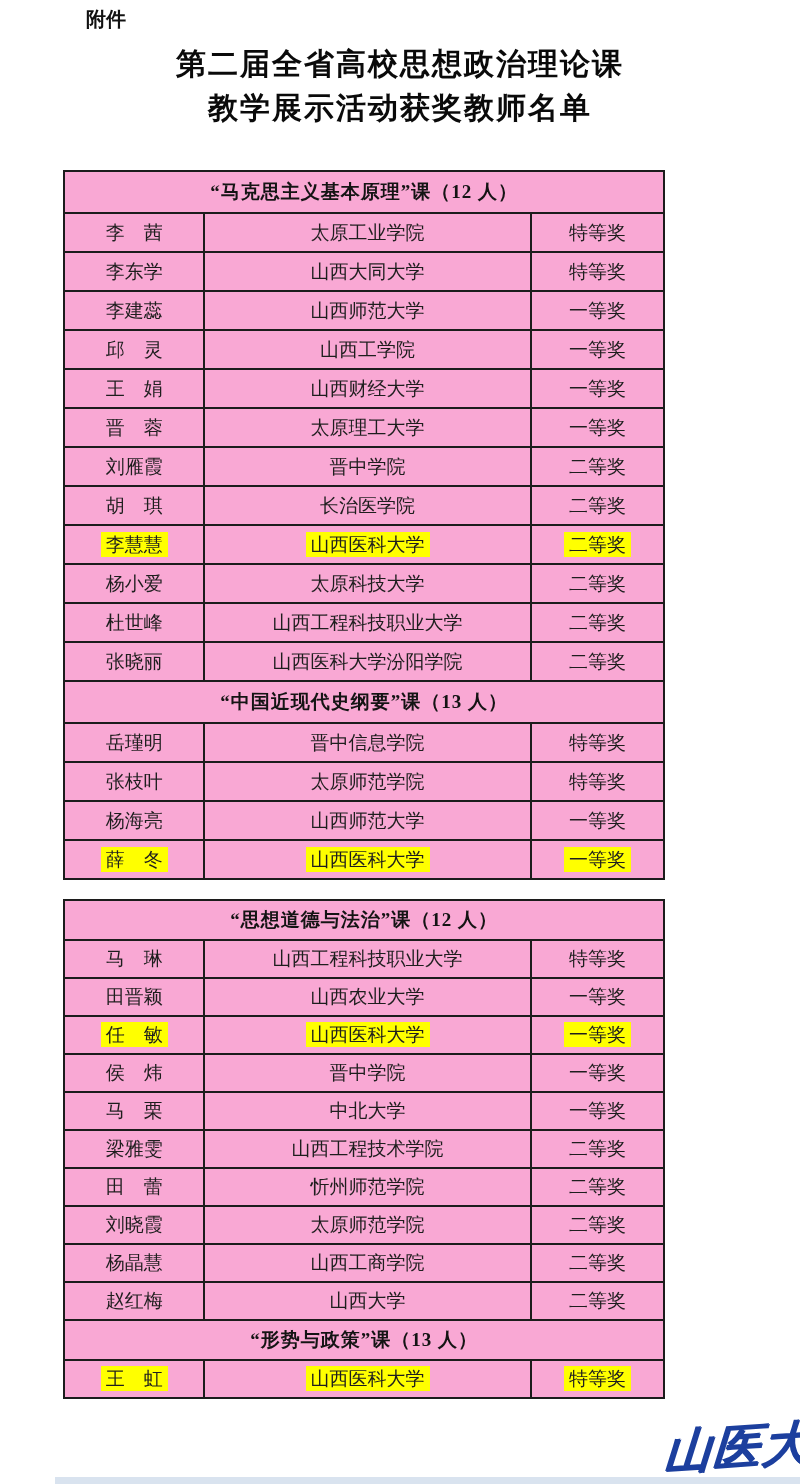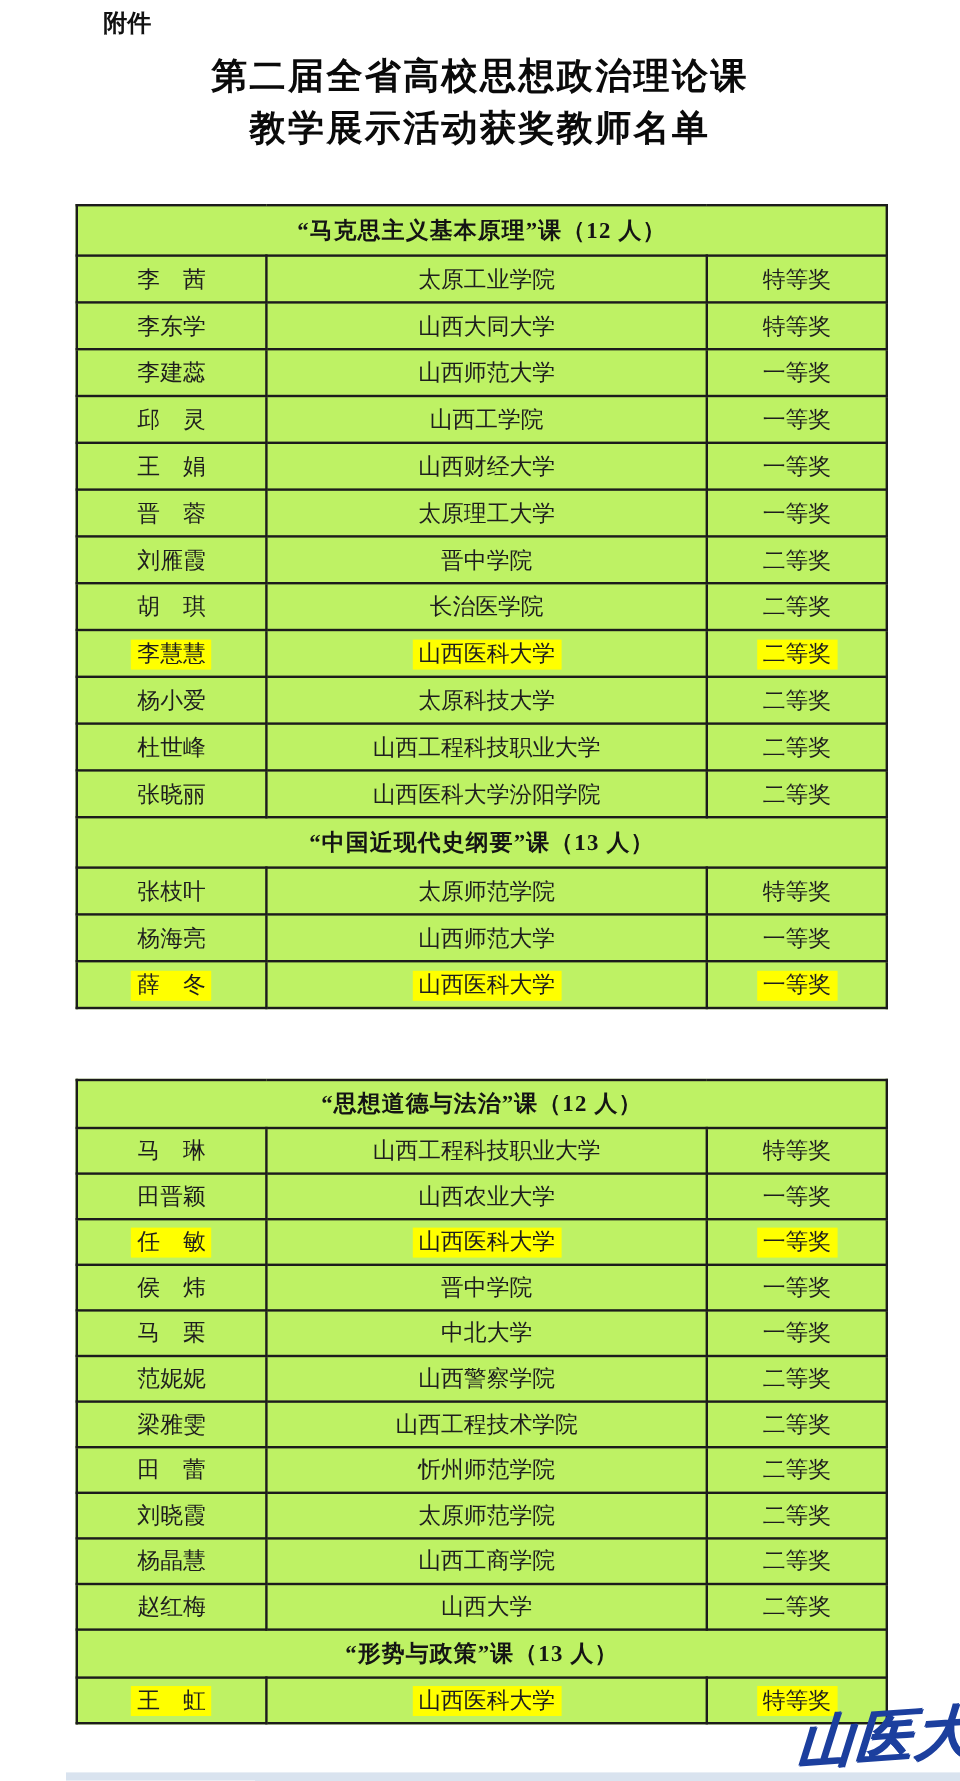--- a/index.html
+++ b/index.html
@@ -29,24 +29,24 @@
     font-size:30px;
     font-weight:bold;
     line-height:44px;
     letter-spacing:2px;
     font-family:"Liberation Sans","DejaVu Sans",sans-serif;
     color:#0a0a0a;
   }
   table.award-table{
     position:absolute;
     left:63px;
-    width:677px;
+    width:602px;
     border-collapse:collapse;
     table-layout:fixed;
-    background:#bef264;
+    background:#f9a8d4;
   }
   table.t1{top:170px;}
   table.t2{top:899px;padding-left:40px;}
   .award-table td{
     border:2px solid #1c1c1c;
     text-align:center;
     vertical-align:middle;
     font-size:19px;
     padding:0;
     overflow:hidden;
@@ -169,20 +169,25 @@
         </tr>
         <tr class="data-row">
           <td><span>张晓丽</span></td>
           <td><span>山西医科大学汾阳学院</span></td>
           <td><span>二等奖</span></td>
         </tr>
         <tr class="section-row">
           <td colspan="3">“中国近现代史纲要”课（13 人）</td>
         </tr>
         <tr class="data-row">
+          <td><span>岳瑾明</span></td>
+          <td><span>晋中信息学院</span></td>
+          <td><span>特等奖</span></td>
+        </tr>
+        <tr class="data-row">
           <td><span>张枝叶</span></td>
           <td><span>太原师范学院</span></td>
           <td><span>特等奖</span></td>
         </tr>
         <tr class="data-row">
           <td><span>杨海亮</span></td>
           <td><span>山西师范大学</span></td>
           <td><span>一等奖</span></td>
         </tr>
         <tr class="data-row">
@@ -222,25 +227,20 @@
           <td><span>侯　炜</span></td>
           <td><span>晋中学院</span></td>
           <td><span>一等奖</span></td>
         </tr>
         <tr class="data-row">
           <td><span>马　栗</span></td>
           <td><span>中北大学</span></td>
           <td><span>一等奖</span></td>
         </tr>
         <tr class="data-row">
-          <td><span>范妮妮</span></td>
-          <td><span>山西警察学院</span></td>
-          <td><span>二等奖</span></td>
-        </tr>
-        <tr class="data-row">
           <td><span>梁雅雯</span></td>
           <td><span>山西工程技术学院</span></td>
           <td><span>二等奖</span></td>
         </tr>
         <tr class="data-row">
           <td><span>田　蕾</span></td>
           <td><span>忻州师范学院</span></td>
           <td><span>二等奖</span></td>
         </tr>
         <tr class="data-row">

